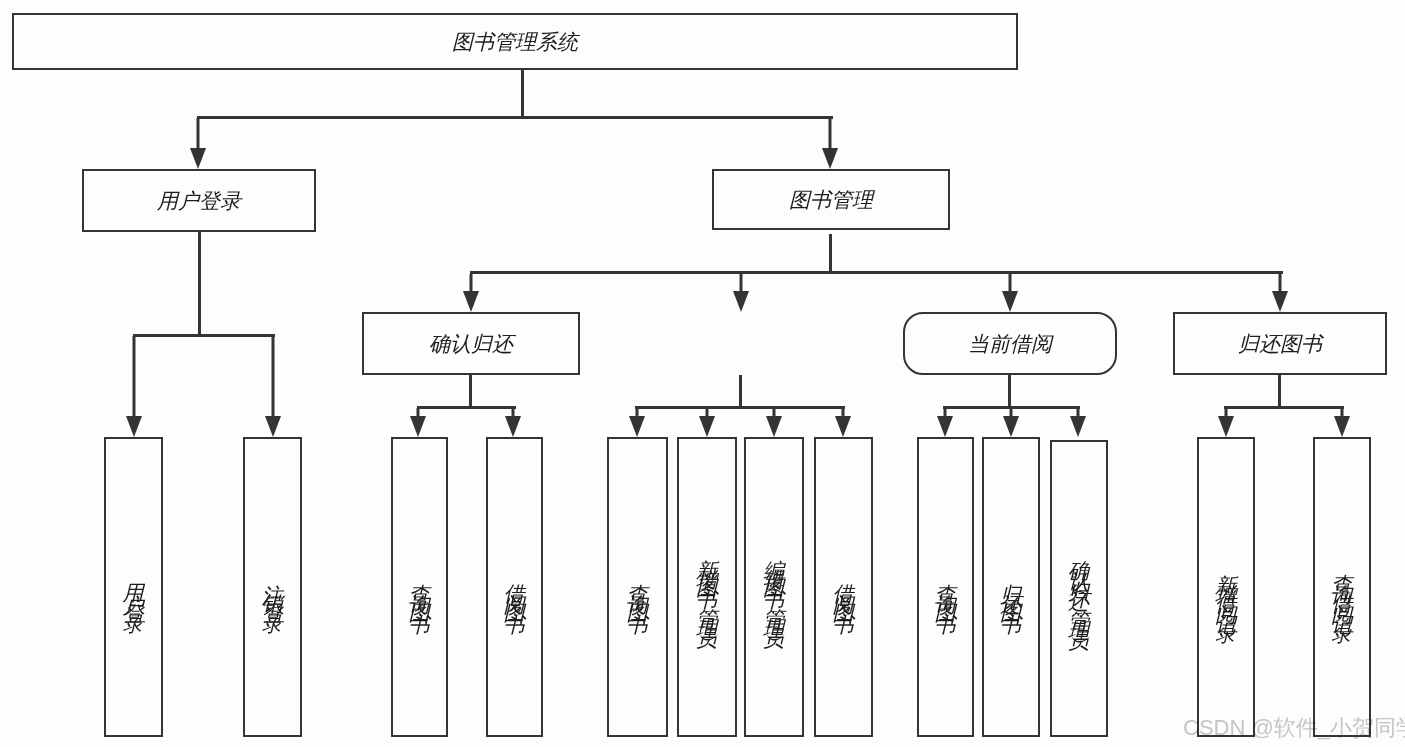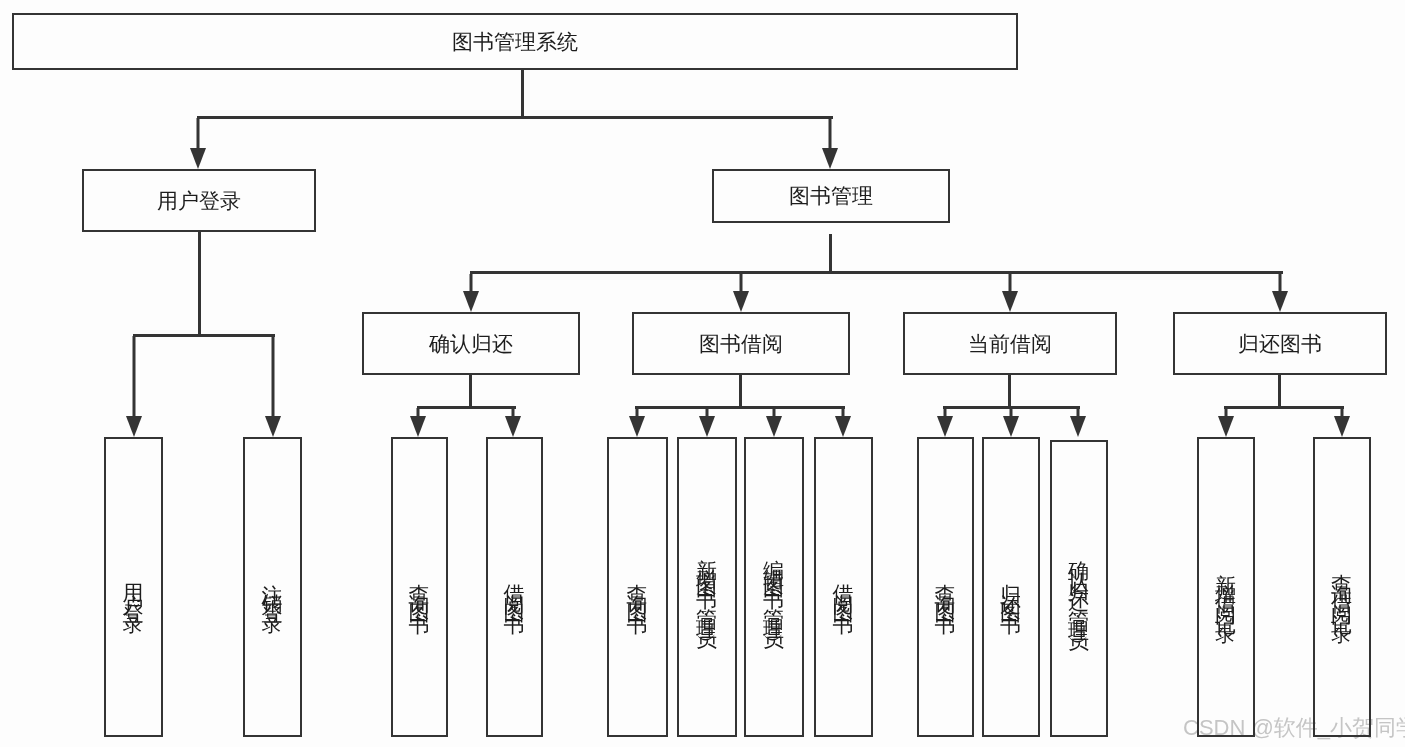--- a/index.html
+++ b/index.html
@@ -23,20 +23,21 @@
     box-sizing: border-box;
     border: 2px solid var(--line);
     background: var(--box_background);
     display: flex;
     align-items: center;
     justify-content: center;
     color: var(--text);
     font-size: 21px;
     line-height: 1.2;
     white-space: nowrap;
+    font-style: italic;
   }
   .vbox span {
     writing-mode: vertical-rl;
     text-orientation: mixed;
     letter-spacing: 10px;
     line-height: 1;
   }
   .hline { position: absolute; height: 3px; background: var(--line); }
   .vline { position: absolute; width: 3px; background: var(--line); }
   .arrow { position: absolute; width: 16px; }
@@ -110,31 +111,28 @@
   <div class="arrow" style="left:1218px; top:408px; height:29px;"></div>
   <div class="arrow" style="left:1334px; top:408px; height:29px;"></div>
 
   <div class="box" style="left:12px; top:13px; width:1006px; height:57px;">
     <span>图书管理系统</span>
   </div>
 
   <div class="box" style="left:82px; top:169px; width:234px; height:63px;">
     <span>用户登录</span>
   </div>
-  <div class="box" style="left:712px; top:169px; width:238px; height:54px;">
+  <div class="box" style="left:712px; top:169px; width:238px; height:61px;">
     <span>图书管理</span>
   </div>
 
   <div class="box" style="left:362px; top:312px; width:218px; height:63px;">
     <span>确认归还</span>
   </div>
-  <div class="box" style="left:632px; top:312px; width:218px; height:63px;">
-    <span>图书借阅</span>
-  </div>
-  <div class="box" style="left:903px; top:312px; width:214px; height:63px;">
+  <div class="box" style="left:903px; top:312px; width:214px; height:63px;border-radius:20px;">
     <span>当前借阅</span>
   </div>
   <div class="box" style="left:1173px; top:312px; width:214px; height:63px;">
     <span>归还图书</span>
   </div>
 
   <div class="box vbox" style="left:104px; top:437px; width:59px; height:300px;">
     <span>用户登录</span>
   </div>
   <div class="box vbox" style="left:243px; top:437px; width:59px; height:300px;">

